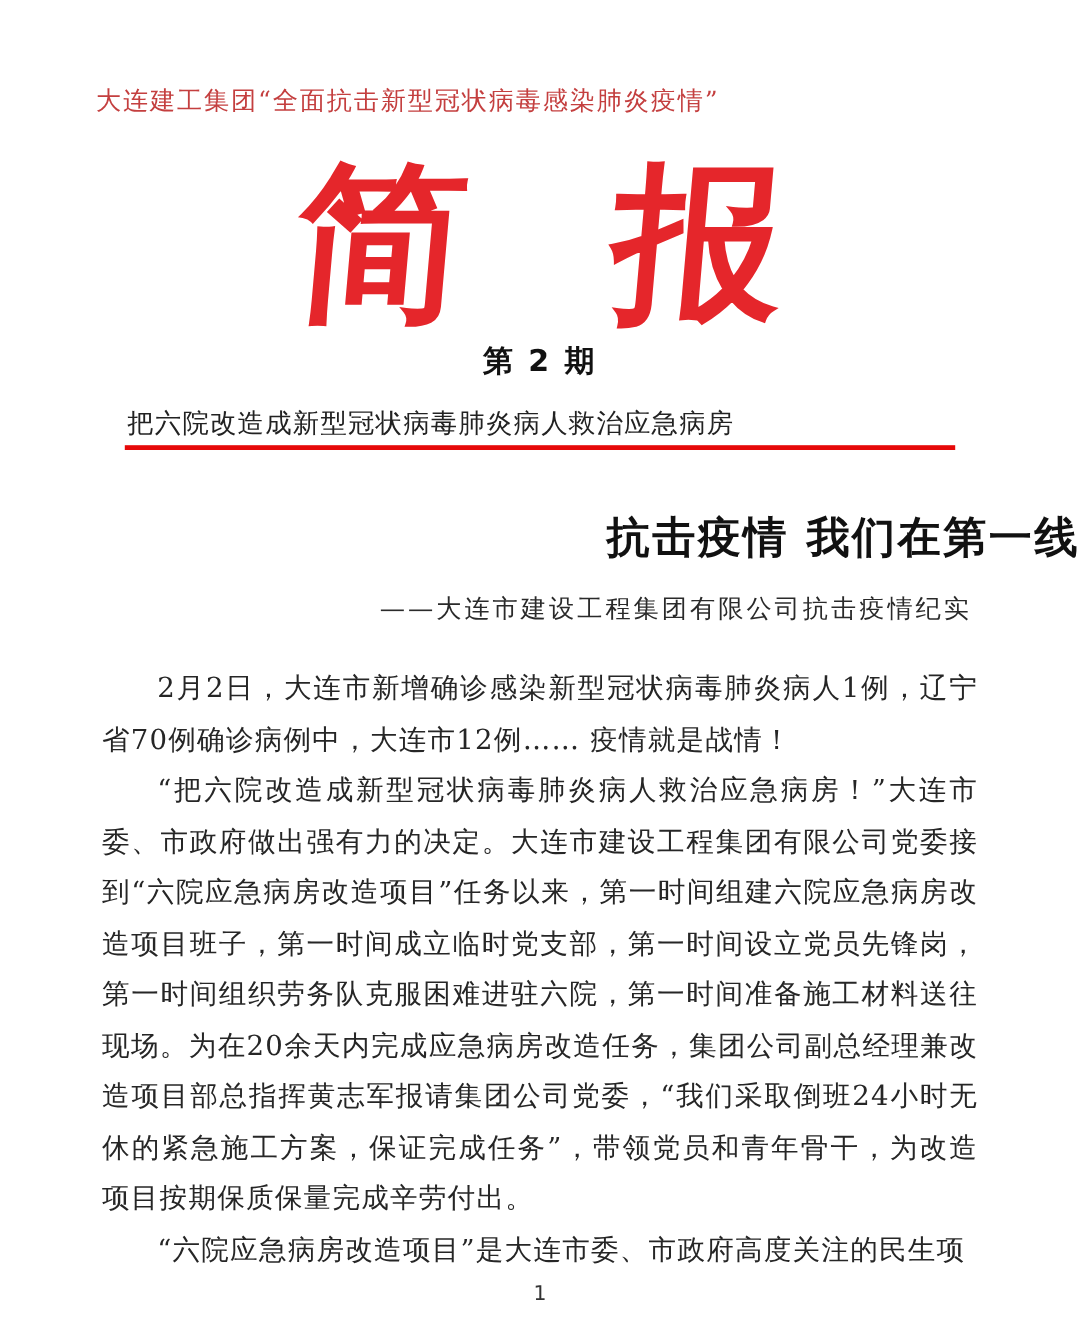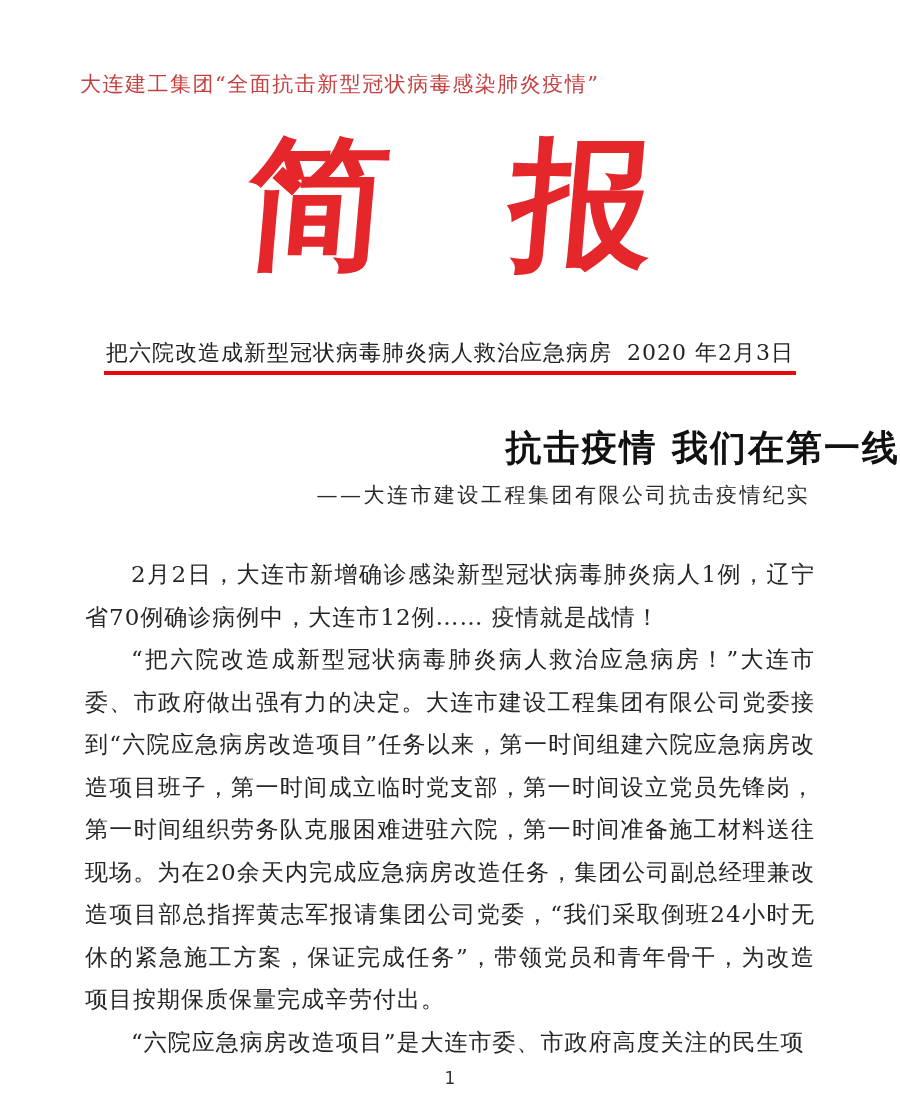--- a/index.html
+++ b/index.html
@@ -80,21 +80,21 @@
     width: 100%;
     margin: 0;
     text-align: right;
     font-size: 36px;
     font-weight: 700;
     letter-spacing: 2px;
     color: #111;
   }
   .subtitle {
     position: absolute;
-    top: 481px;
+    top: 493px;
     right: 90px;
     font-size: 21px;
     letter-spacing: 2.5px;
     font-weight: 500;
     color: #2a2a2a;
     white-space: nowrap;
   }
   .body-text {
     position: absolute;
     top: 553px;
@@ -126,24 +126,24 @@
 
 <div class="page">
 
   <div class="corner-header">大连建工集团“全面抗击新型冠状病毒感染肺炎疫情”</div>
 
   <div class="masthead">
     <span>简</span>
     <span>报</span>
   </div>
 
+  <div class="issue">第 2 期</div>
 
   <div class="org-line">
     <span>把六院改造成新型冠状病毒肺炎病人救治应急病房</span>
-    <span>2020 年2月3日</span>
   </div>
 
   <div class="red-rule"></div>
 
   <h1 class="article-title">抗击疫情 我们在第一线</h1>
 
   <div class="subtitle">——大连市建设工程集团有限公司抗击疫情纪实</div>
 
   <div class="body-text">
     <p>2月2日，大连市新增确诊感染新型冠状病毒肺炎病人1例，辽宁省70例确诊病例中，大连市12例…… 疫情就是战情！</p>

